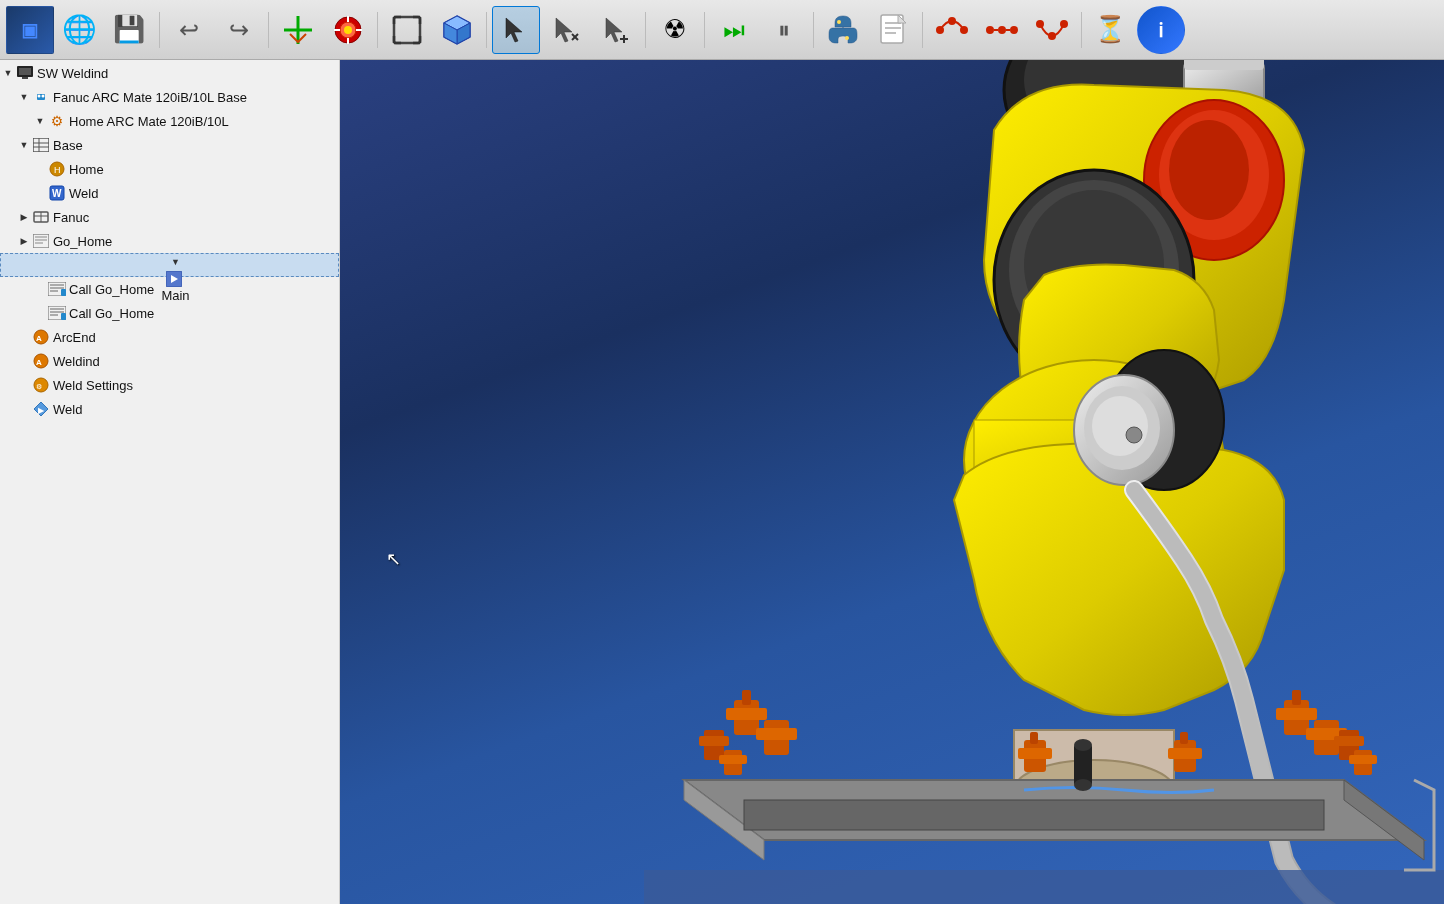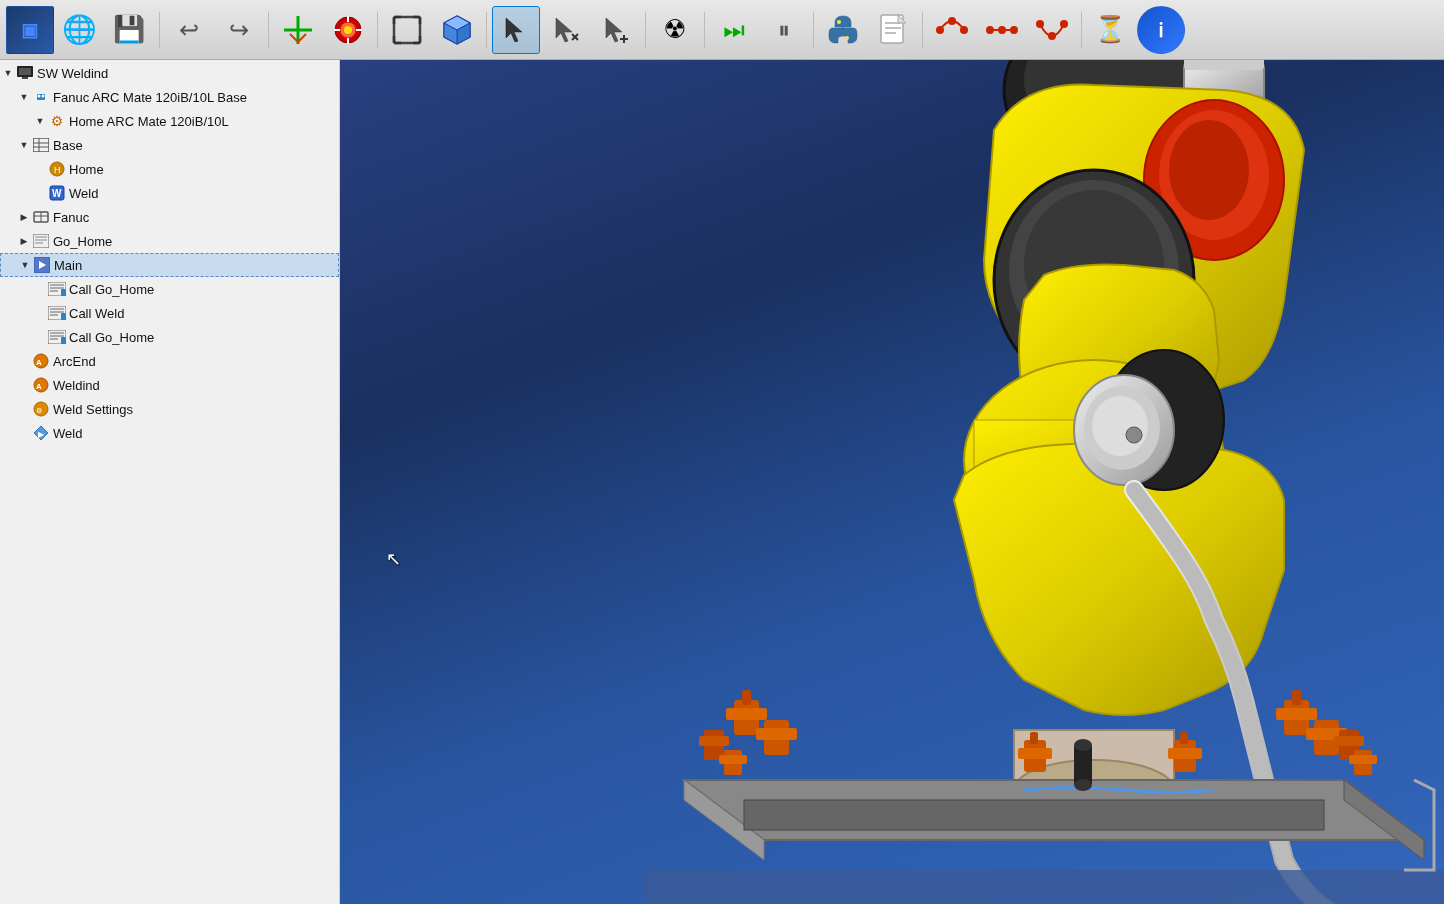--- a/index.html
+++ b/index.html
@@ -66,20 +66,21 @@
       display: flex;
       align-items: center;
       height: 24px;
       padding-right: 4px;
       cursor: pointer;
       white-space: nowrap;
     }
     .tree-item.selected {
       background: #c8dcf0;
       border: 1px dashed #5a8abf;
+      flex-direction: column;
     }
     .tree-indent {
       display: inline-block;
       flex-shrink: 0;
     }
     .tree-arrow {
       width: 16px;
       height: 16px;
       display: inline-flex;
       align-items: center;
@@ -433,34 +434,20 @@
             <rect x="0" y="0" width="18" height="14" fill="none" stroke="#666" stroke-width="1" rx="1"></rect>
             <line x1="2" y1="3" x2="16" y2="3" stroke="#666" stroke-width="1"></line>
             <line x1="2" y1="6" x2="16" y2="6" stroke="#666" stroke-width="1"></line>
             <line x1="2" y1="9" x2="10" y2="9" stroke="#666" stroke-width="1"></line>
             <rect x="13" y="7" width="5" height="7" fill="#2288cc" rx="1"></rect>
           </svg>
       </span>
       <span class="tree-label">Call Go_Home</span>
     </div>
 
-    <div class="tree-item">
-      <span class="tree-indent" style="width:32px"></span>
-      <span class="tree-arrow leaf"></span>
-      <span class="tree-icon">
-        <svg width="18" height="14" viewBox="0 0 18 14">
-            <rect x="0" y="0" width="18" height="14" fill="none" stroke="#666" stroke-width="1" rx="1"></rect>
-            <line x1="2" y1="3" x2="16" y2="3" stroke="#666" stroke-width="1"></line>
-            <line x1="2" y1="6" x2="16" y2="6" stroke="#666" stroke-width="1"></line>
-            <line x1="2" y1="9" x2="10" y2="9" stroke="#666" stroke-width="1"></line>
-            <rect x="13" y="7" width="5" height="7" fill="#2288cc" rx="1"></rect>
-          </svg>
-      </span>
-      <span class="tree-label">Call Weld</span>
-    </div>
 
     <div class="tree-item">
       <span class="tree-indent" style="width:32px"></span>
       <span class="tree-arrow leaf"></span>
       <span class="tree-icon">
         <svg width="18" height="14" viewBox="0 0 18 14">
             <rect x="0" y="0" width="18" height="14" fill="none" stroke="#666" stroke-width="1" rx="1"></rect>
             <line x1="2" y1="3" x2="16" y2="3" stroke="#666" stroke-width="1"></line>
             <line x1="2" y1="6" x2="16" y2="6" stroke="#666" stroke-width="1"></line>
             <line x1="2" y1="9" x2="10" y2="9" stroke="#666" stroke-width="1"></line>

